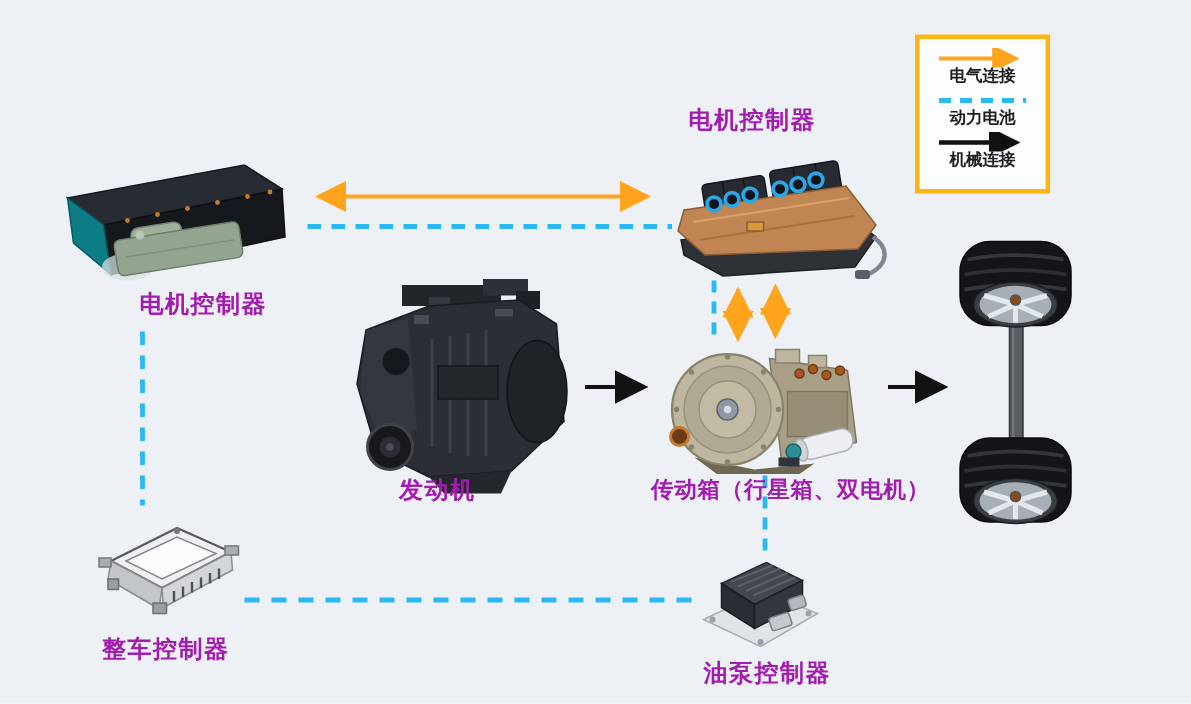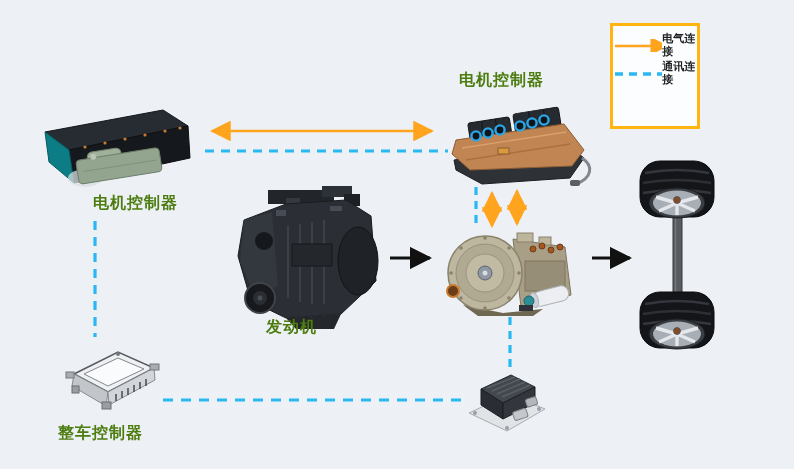--- a/index.html
+++ b/index.html
@@ -1,24 +1,24 @@
 <!DOCTYPE html>
 <html><head>
 <meta charset="utf-8">
 <style>
   html,body{margin:0;padding:0;}
   body{font-family:"Liberation Sans","DejaVu Sans",sans-serif;}
   .canvas{position:relative;width:794px;height:469px;background:#edf1f6;overflow:hidden;}
   .conn{position:absolute;left:0;top:0;pointer-events:none;}
   .comp{position:absolute;}
-  .lbl{position:absolute;color:#4d7c0f;font-weight:bold;font-size:16px;letter-spacing:1px;white-space:nowrap;}
+  .lbl{position:absolute;color:#a21caf;font-weight:bold;font-size:16px;letter-spacing:1px;white-space:nowrap;}
   .lbl.small{font-size:15px;letter-spacing:0.5px;}
   .legend{position:absolute;left:610px;top:23px;width:84px;height:94px;border:3px solid #ffb412;
           background:#fbfdfe;box-sizing:content-box;padding:6px 0 0 0;}
-  .legend-item{display:flex;flex-direction:row;align-items:center;margin-bottom:2px;}
+  .legend-item{display:flex;flex-direction:column;align-items:center;margin-bottom:2px;}
   .legend-label{font-size:11px;font-weight:bold;color:#1c1e21;line-height:13px;}
 </style>
 </head>
 <body>
 
 <div class="canvas">
 
   <svg class="conn" width="794" height="469">
     <defs>
       <marker id="mOr" viewBox="0 0 10 10" refX="9" refY="5" markerWidth="8" markerHeight="8" orient="auto-start-reverse">
@@ -49,21 +49,32 @@
             </marker>
           </defs>
         <line x1="2" y1="7" x2="52" y2="7" stroke="#ffa41c" stroke-width="2.6" marker-end="url(#lgO)"></line>
       </svg>
       <span class="legend-label">电气连接</span>
     </div>
     <div class="legend-item">
       <svg width="62" height="13">
         <line x1="2" y1="7" x2="60" y2="7" stroke="#29b8f2" stroke-width="3.4" stroke-dasharray="8 6"></line>
       </svg>
-      <span class="legend-label">通讯连接</span>
+      <span class="legend-label">动力电池</span>
+    </div>
+    <div class="legend-item">
+      <svg width="62" height="13">
+        <defs>
+            <marker id="lgB" viewBox="0 0 10 10" refX="8" refY="5" markerWidth="7" markerHeight="7" orient="auto">
+          <path d="M0,0 L10,5 L0,10 z" fill="#111111"></path>
+            </marker>
+          </defs>
+        <line x1="2" y1="7" x2="52" y2="7" stroke="#111111" stroke-width="3" marker-end="url(#lgB)"></line>
+      </svg>
+      <span class="legend-label">机械连接</span>
     </div>
   </div>
 
   <div class="comp" style="left:33px;top:106px;">
     <svg width="160" height="85">
       <polygon points="12,26 130,4 155,20 36,44" fill="#272c33" stroke="#14171b"></polygon>
       <polygon points="36,44 155,20 157,52 41,77" fill="#15181d" stroke="#0d0f12"></polygon>
       <polygon points="12,26 36,44 41,77 16,56" fill="#0c7d85" stroke="#075b61"></polygon>
       <circle cx="52" cy="41" r="1.6" fill="#c87a2e"></circle>
         <circle cx="72" cy="37" r="1.6" fill="#c87a2e"></circle>
@@ -160,20 +171,21 @@
         <circle cx="18" cy="27" r="1.8" fill="#8a8269"></circle>
       <circle cx="10" cy="70" r="6" fill="#6b3c17" stroke="#c77a2e" stroke-width="2"></circle>
       <g transform="rotate(-14 106 76)">
         <rect x="90" y="68" width="36" height="15" rx="7" fill="#eceef1" stroke="#aeb3b9"></rect>
         <ellipse cx="91" cy="75.5" rx="4" ry="7.5" fill="#cfd3d8" stroke="#aeb3b9"></ellipse>
       </g>
       <circle cx="86" cy="80" r="5" fill="#2d8e97" stroke="#1c666d"></circle>
       <rect x="76" y="84" width="14" height="6" fill="#30343a"></rect>
     </svg>
   </div>
+  <div class="lbl small" style="left:434px;top:317px;">传动箱（行星箱、双电机）</div>
 
   <div class="comp" style="left:639px;top:159px;">
     <svg width="78" height="196">
       <rect x="34" y="50" width="9" height="100" fill="#585c61" stroke="#34373b"></rect>
       <line x1="36.5" y1="52" x2="36.5" y2="148" stroke="#74787d" stroke-width="1.5"></line>
       <g>
         <rect x="1" y="2" width="74" height="56" rx="20" fill="#131518" stroke="#0a0b0d"></rect>
         <path d="M6,14 Q38,8 70,14" stroke="#33373d" stroke-width="2.5" fill="none"></path>
         <path d="M4,24 Q38,18 72,24" stroke="#2c2f34" stroke-width="2.5" fill="none"></path>
         <path d="M4,34 Q38,28 72,34" stroke="#33373d" stroke-width="2.5" fill="none"></path>
@@ -221,21 +233,21 @@
         <line x1="82" y1="38" x2="82" y2="45"></line>
           <line x1="88" y1="35" x2="88" y2="42"></line>
       </g>
       <rect x="8" y="28" width="8" height="6" fill="#a9adb2" stroke="#74787d"></rect>
       <rect x="92" y="20" width="9" height="6" fill="#a9adb2" stroke="#74787d"></rect>
       <rect x="44" y="58" width="9" height="7" fill="#9a9ea2" stroke="#6b6f74"></rect>
       <rect x="14" y="42" width="7" height="7" fill="#9a9ea2" stroke="#6b6f74"></rect>
       <circle cx="60" cy="10" r="2" fill="#74787d"></circle>
     </svg>
   </div>
-  <div class="lbl" style="left:58px;top:423px;">整车控制器</div>
+  <div class="lbl" style="left:68px;top:423px;">整车控制器</div>
 
   <div class="comp" style="left:467px;top:367px;">
     <svg width="80" height="75">
       <polygon points="2,46 40,64 78,42 42,27" fill="#e1e4e7" stroke="#a7adb3"></polygon>
       <polygon points="14,22 44,8 68,20 36,36" fill="#43474e" stroke="#26292e"></polygon>
       <g stroke="#5a5f66" stroke-width="1.4">
         <line x1="20" y1="21" x2="48" y2="10"></line>
           <line x1="25" y1="24" x2="53" y2="12"></line>
         <line x1="30" y1="27" x2="58" y2="15"></line>
           <line x1="35" y1="30" x2="63" y2="18"></line>
@@ -244,14 +256,15 @@
       <polygon points="36,36 68,20 68,36 36,52" fill="#33373d" stroke="#1b1e22"></polygon>
       <g transform="rotate(-18 56 46)">
         <rect x="46" y="42" width="14" height="9" rx="2" fill="#c4c8cc" stroke="#7b8085"></rect>
         <rect x="62" y="34" width="11" height="8" rx="2" fill="#b4b8bd" stroke="#7b8085"></rect>
       </g>
       <circle cx="8" cy="46" r="2" fill="#9aa0a6"></circle>
       <circle cx="72" cy="42" r="2" fill="#9aa0a6"></circle>
       <circle cx="40" cy="61" r="2" fill="#9aa0a6"></circle>
     </svg>
   </div>
+  <div class="lbl" style="left:469px;top:439px;">油泵控制器</div>
 
 </div>
 
 </body></html>

